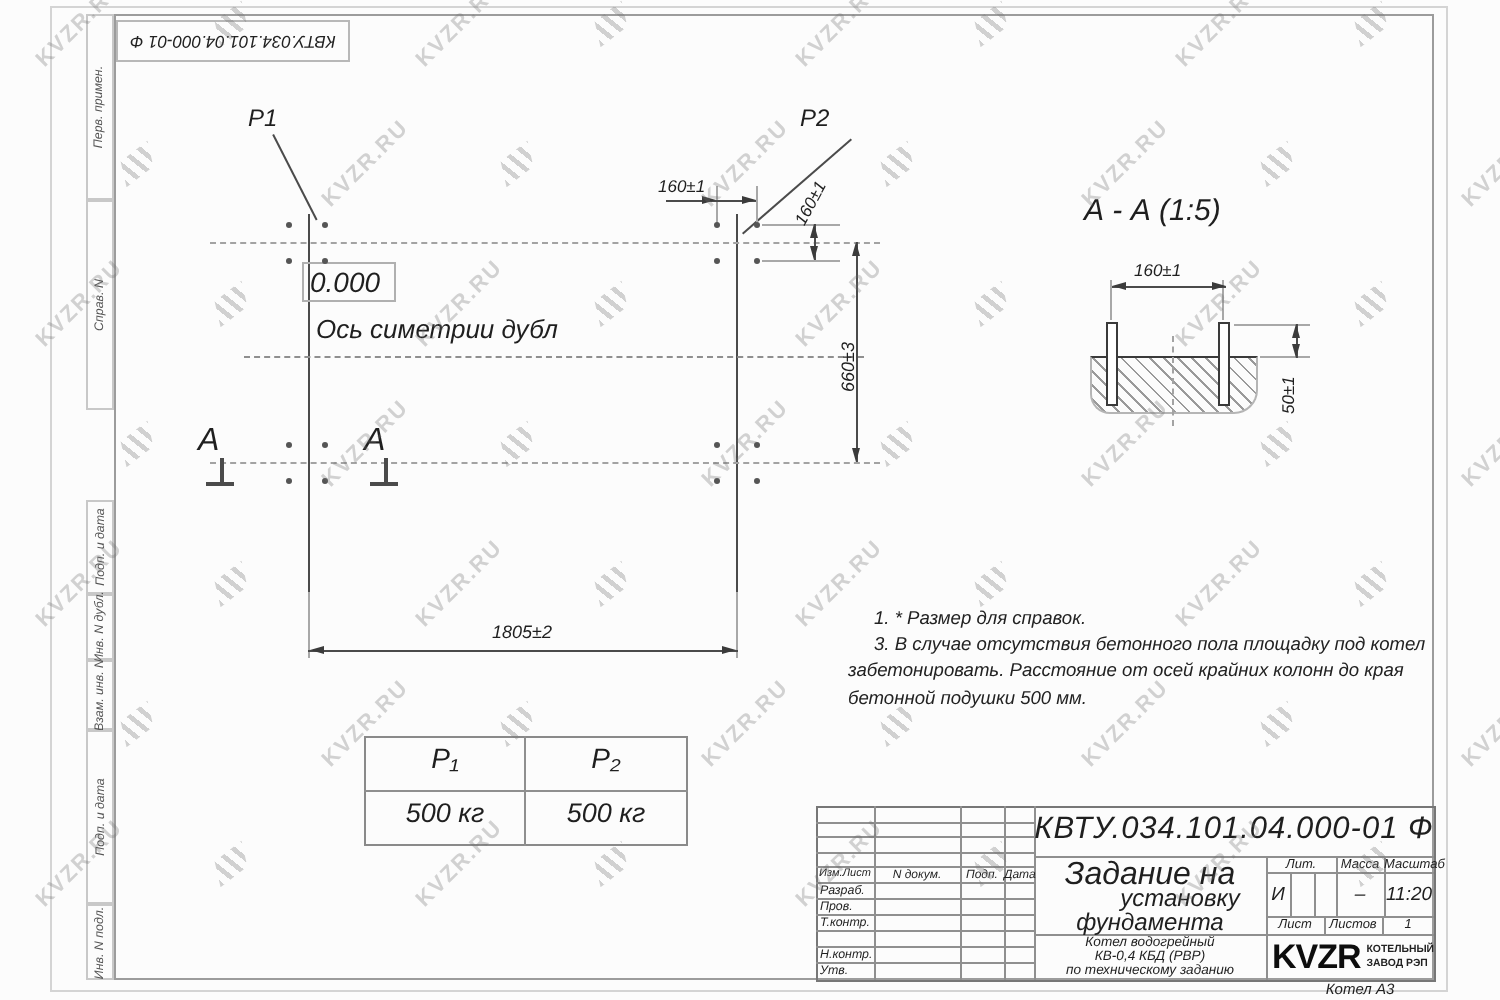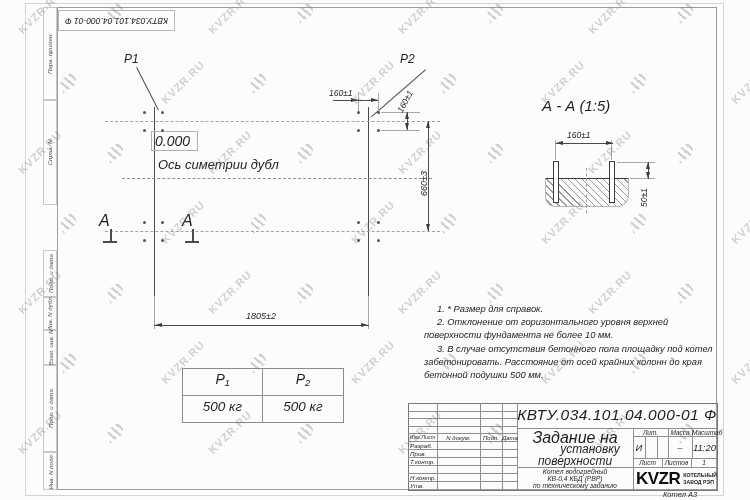--- a/index.html
+++ b/index.html
@@ -160,21 +160,20 @@
     <div class="tl" style="left:262px;top:368px;width:1px;height:55px"></div>
     <div class="tl" style="left:182px;top:395px;width:162px;height:1px"></div>
     <div class="t cellmid" style="left:183px;top:372px;width:79px;font-size:14px">Р₁</div>
     <div class="t cellmid" style="left:263px;top:372px;width:80px;font-size:14px">Р₂</div>
     <div class="t cellmid" style="left:183px;top:400px;width:79px;font-size:13.5px">500 кг</div>
     <div class="t cellmid" style="left:263px;top:400px;width:80px;font-size:13.5px">500 кг</div>
   </div>
 
   <div style="position:absolute;left:424px;top:303px;width:294px">
     <p class="note">1. * Размер для справок.</p>
-    <p class="note">2. Отклонение от горизонтального уровня верхней поверхности фундамента не более 10 мм.</p>
     <p class="note">3. В случае отсутствия бетонного пола площадку под котел забетонировать. Расстояние от осей крайних колонн до края бетонной подушки 500 мм.</p>
   </div>
 
   <div>
     <div class="box" style="left:408px;top:403px;width:310px;height:88px;border:1.2px solid #777"></div>
 
     <div class="tl" style="left:408px;top:411px;width:109px;height:1px"></div>
     <div class="tl" style="left:408px;top:418px;width:109px;height:1px"></div>
     <div class="tl" style="left:408px;top:426px;width:109px;height:1px"></div>
     <div class="tl" style="left:408px;top:433px;width:109px;height:1px"></div>
@@ -208,21 +207,21 @@
     <div class="t" style="left:410px;top:443px;font-size:6.2px">Разраб.</div>
     <div class="t" style="left:410px;top:451px;font-size:6.2px">Пров.</div>
     <div class="t" style="left:410px;top:459px;font-size:6.2px">Т.контр.</div>
     <div class="t" style="left:410px;top:475px;font-size:6.2px">Н.контр.</div>
     <div class="t" style="left:410px;top:483px;font-size:6.2px">Утв.</div>
 
     <div class="t" style="left:517px;top:407px;width:200px;text-align:center;font-size:15.5px;letter-spacing:.5px">КВТУ.034.101.04.000-01 Ф</div>
 
     <div class="t" style="left:517px;top:430px;width:116px;text-align:center;font-size:16px">Задание на</div>
     <div class="t" style="left:532px;top:443px;width:116px;text-align:center;font-size:12px">установку</div>
-    <div class="t" style="left:517px;top:455px;width:116px;text-align:center;font-size:12px">поверхности</div>
+    <div class="t" style="left:517px;top:455px;width:116px;text-align:center;font-size:12px">фундамента</div>
     <div class="t" style="left:517px;top:469px;width:116px;text-align:center;font-size:6.8px">Котел водогрейный</div>
     <div class="t" style="left:517px;top:476px;width:116px;text-align:center;font-size:6.8px">КВ-0,4 КБД (РВР)</div>
     <div class="t" style="left:517px;top:483px;width:116px;text-align:center;font-size:6.8px">по техническому заданию</div>
 
     <div class="t" style="left:633px;top:430px;width:35px;text-align:center;font-size:6.5px">Лит.</div>
     <div class="t" style="left:668px;top:430px;width:24px;text-align:center;font-size:6.5px">Масса</div>
     <div class="t" style="left:692px;top:430px;width:25px;text-align:center;font-size:6.5px">Масштаб</div>
     <div class="t" style="left:633px;top:443px;width:12px;text-align:center;font-size:9.5px">И</div>
     <div class="t" style="left:668px;top:443px;width:24px;text-align:center;font-size:9.5px">–</div>
     <div class="t" style="left:692px;top:443px;width:25px;text-align:center;font-size:9.5px">11:20</div>

